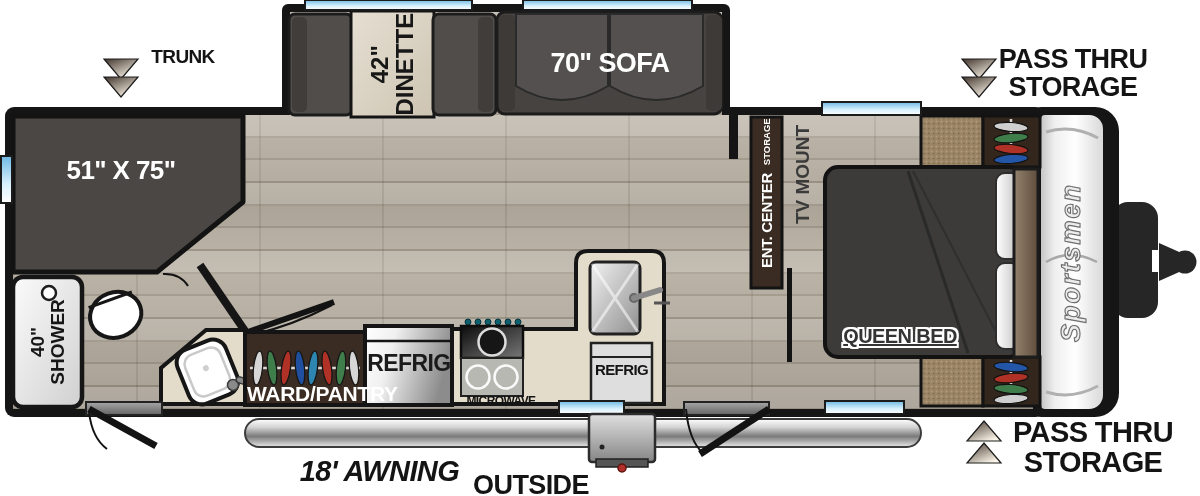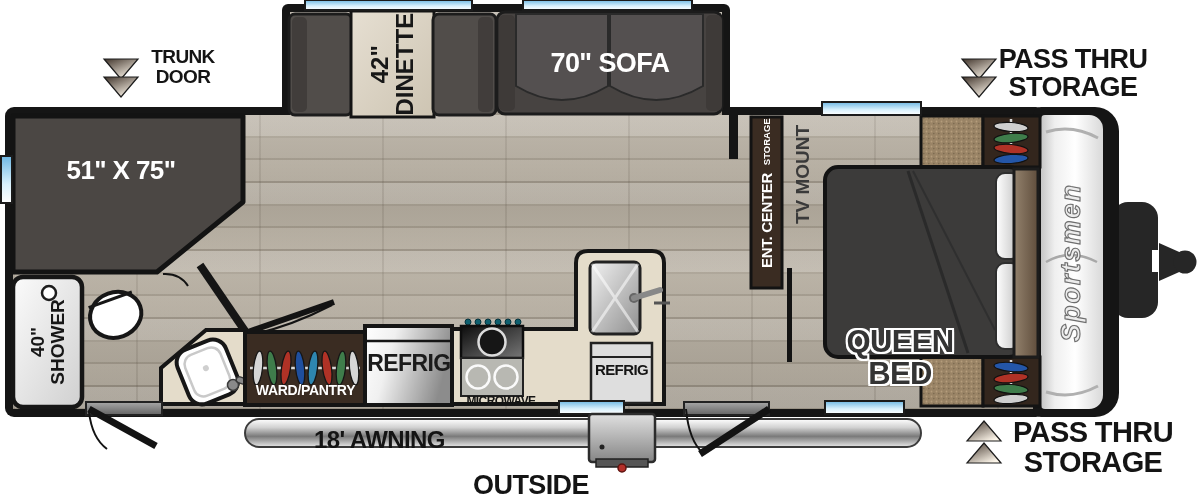--- a/index.html
+++ b/index.html
@@ -240,31 +240,30 @@
         <polygon points="962,77 996,77 979,97"></polygon>
     </g>
     <g stroke="#1c1c1c" stroke-width="1.2" fill="url(#arrG)">
       <polygon points="967,441 1001,441 984,421"></polygon>
         <polygon points="967,463 1001,463 984,443"></polygon>
     </g>
   </svg>
 
   <div class="abs lab" style="left:127px;top:47px;width:112px;font-size:19px;">
     <div>TRUNK</div>
-      <div>DOOR</div>
   </div>
   <div class="abs lab" style="left:995px;top:46px;width:156px;font-size:27px;">
     <div>PASS THRU</div>
       <div>STORAGE</div>
   </div>
   <div class="abs lab" style="left:1002px;top:418px;width:182px;font-size:29px;">
     <div>PASS THRU</div>
       <div>STORAGE</div>
   </div>
-  <div class="abs lab" style="left:297px;top:428px;width:165px;font-size:24px;">18' AWNING</div>
+  <div class="abs lab" style="left:297px;top:457px;width:165px;font-size:29px;font-style:italic;">18' AWNING</div>
   <div class="abs lab" style="left:468px;top:437px;width:126px;font-size:27px;margin-top:35px;">
     <div>OUTSIDE</div>
   </div>
 
   <div class="abs lab white" style="left:18px;top:157px;width:206px;font-size:26px;">
     <div>51" X 75"</div>
   </div>
   <div class="abs lab white" style="left:540px;top:50px;width:140px;font-size:27px;">70" SOFA</div>
 
   <div class="abs vwrap" style="left:351px;top:12px;width:83px;height:104px;">
@@ -273,34 +272,34 @@
         <div>DINETTE</div>
     </div>
   </div>
   <div class="abs vwrap" style="left:13px;top:277px;width:69px;height:130px;">
     <div class="vrot2" style="width:120px;font-size:19px;color:#171717;">
       <div>40"</div>
         <div>SHOWER</div>
     </div>
   </div>
 
-  <div class="abs lab white" style="left:247px;top:383px;width:117px;font-size:14px;letter-spacing:-.3px;">WARD/PANTRY</div>
+  <div class="abs lab white" style="left:247px;top:383px;width:117px;font-size:21px;letter-spacing:-.3px;">WARD/PANTRY</div>
   <div class="abs lab" style="left:366px;top:352px;width:86px;font-size:23px;color:#1b1b1b;">REFRIG</div>
   <div class="abs lab" style="left:447px;top:395px;width:108px;font-size:12px;">MICROWAVE</div>
   <div class="abs lab" style="left:592px;top:362px;width:59px;font-size:15px;">REFRIG</div>
 
   <div class="abs vwrap" style="left:751px;top:150px;width:31px;height:140px;">
     <div class="vrot" style="font-size:15px;color:#fff;letter-spacing:-.3px;">ENT. CENTER</div>
   </div>
   <div class="abs vwrap" style="left:751px;top:114px;width:31px;height:56px;">
     <div class="vrot" style="font-size:9.5px;color:#fff;">STORAGE</div>
   </div>
   <div class="abs vwrap" style="left:789px;top:112px;width:28px;height:125px;">
     <div class="vrot" style="font-size:19px;color:#3a3a3a;">TV MOUNT</div>
   </div>
 
-  <div class="abs lab" id="queen-lab" style="left:830px;top:326px;width:140px;font-size:31px;">QUEEN BED</div>
+  <div class="abs lab" id="queen-lab" style="left:830px;top:326px;width:140px;font-size:20px;text-decoration:underline;">QUEEN BED</div>
 
   <div class="abs vwrap" id="brand" style="left:1041px;top:115px;width:62px;height:294px;">
     <div class="vrot">Sportsmen</div>
   </div>
 
 </div>
 
 </body></html>

